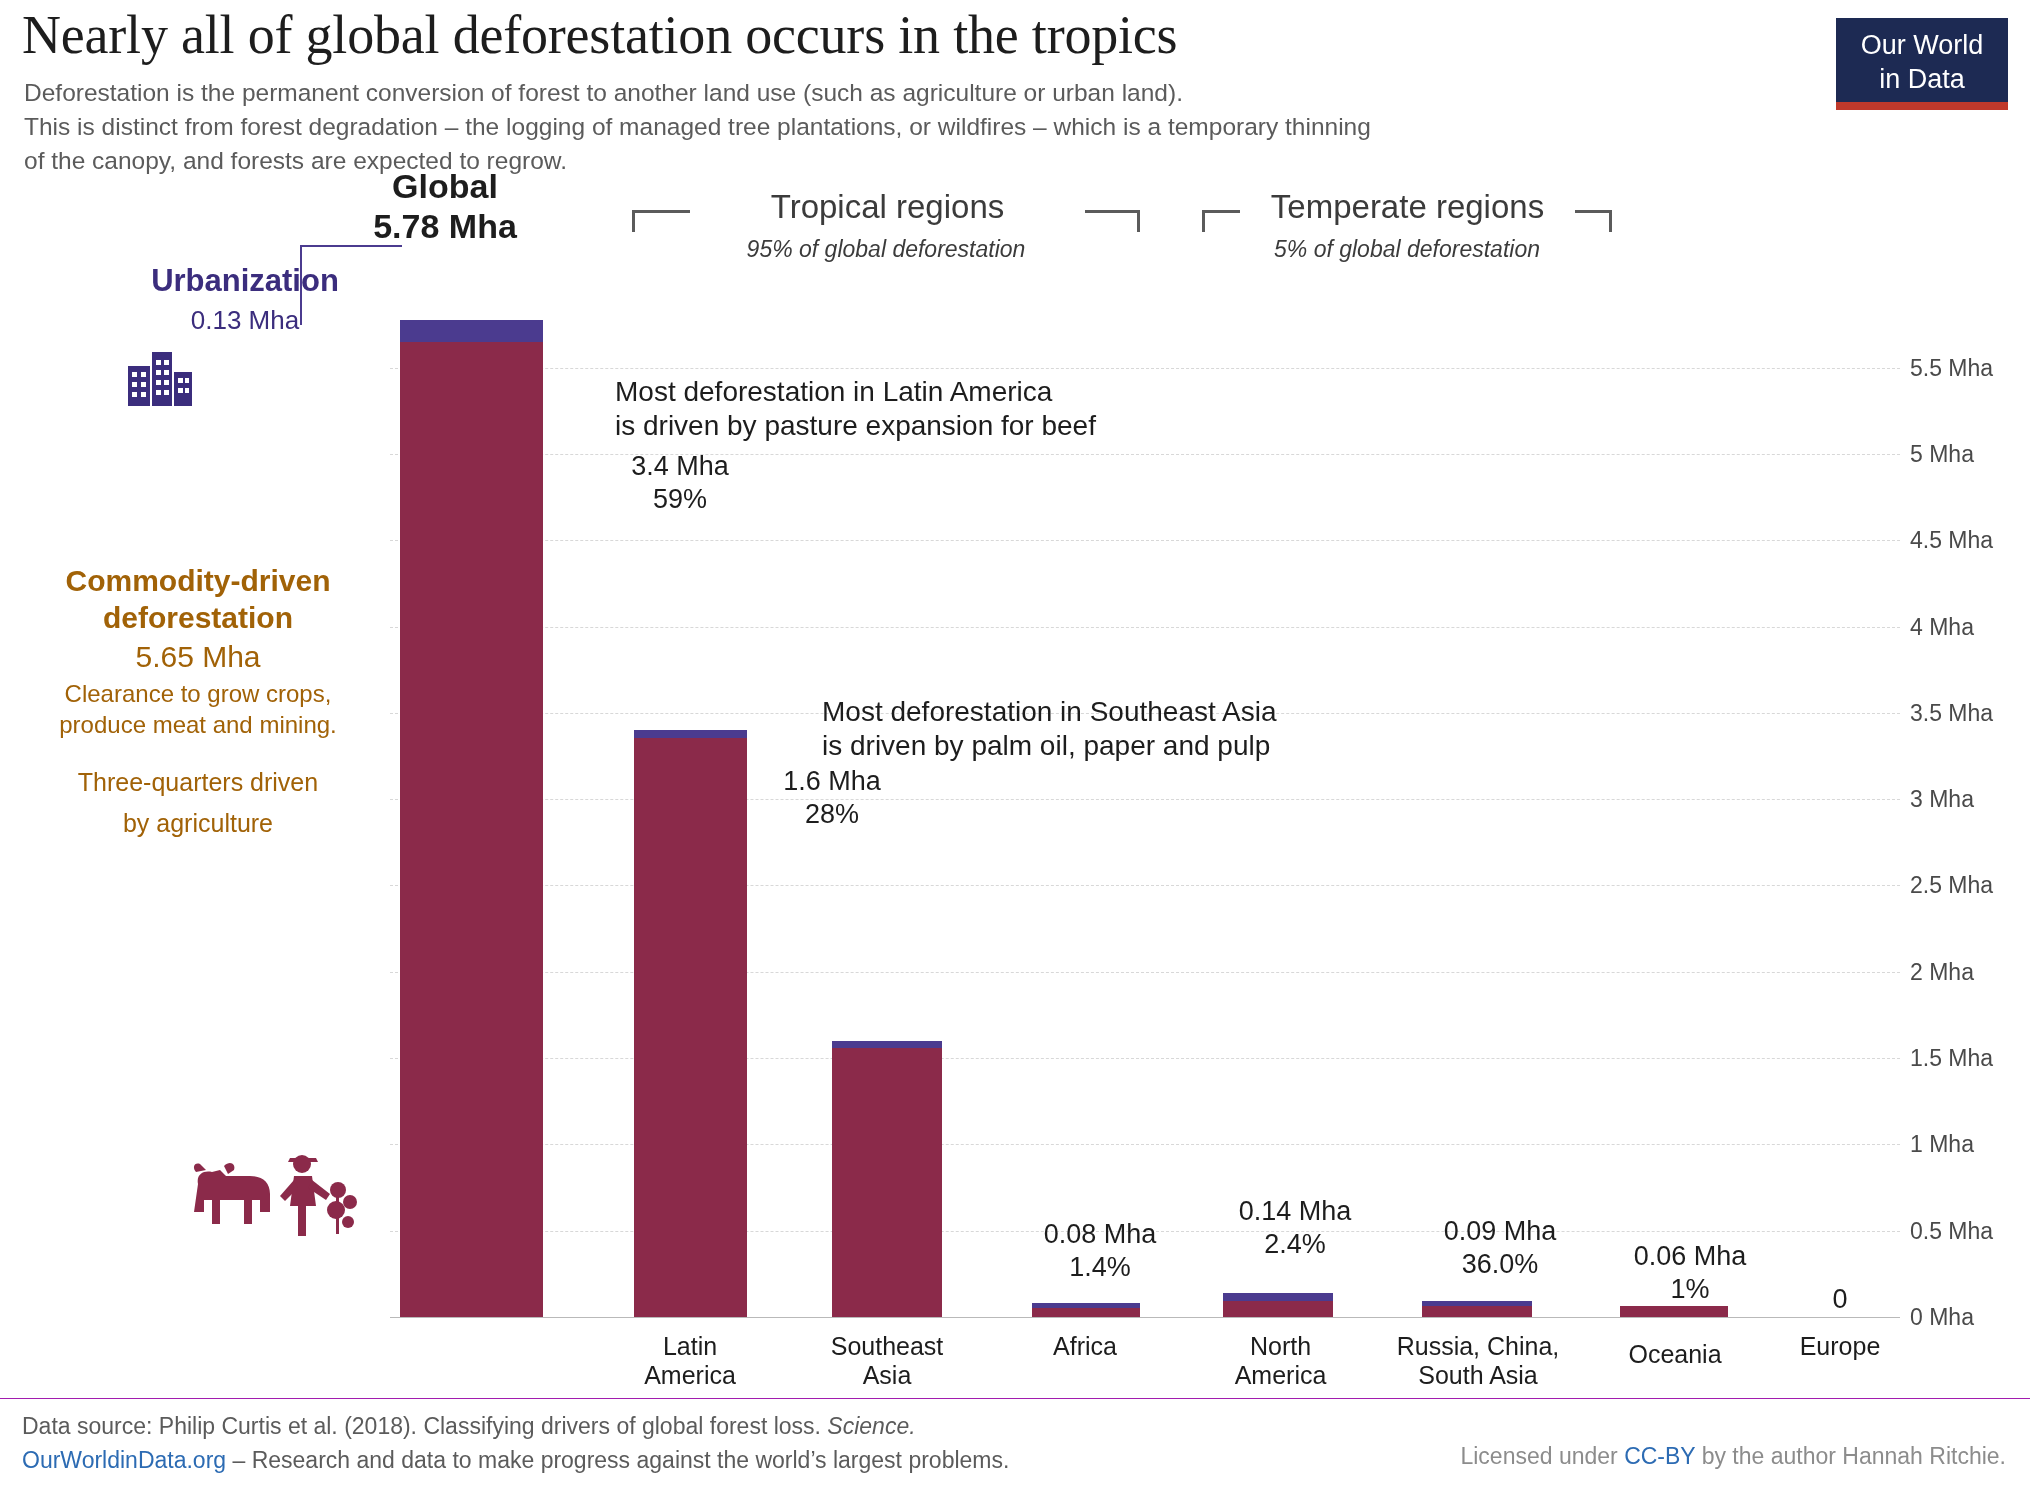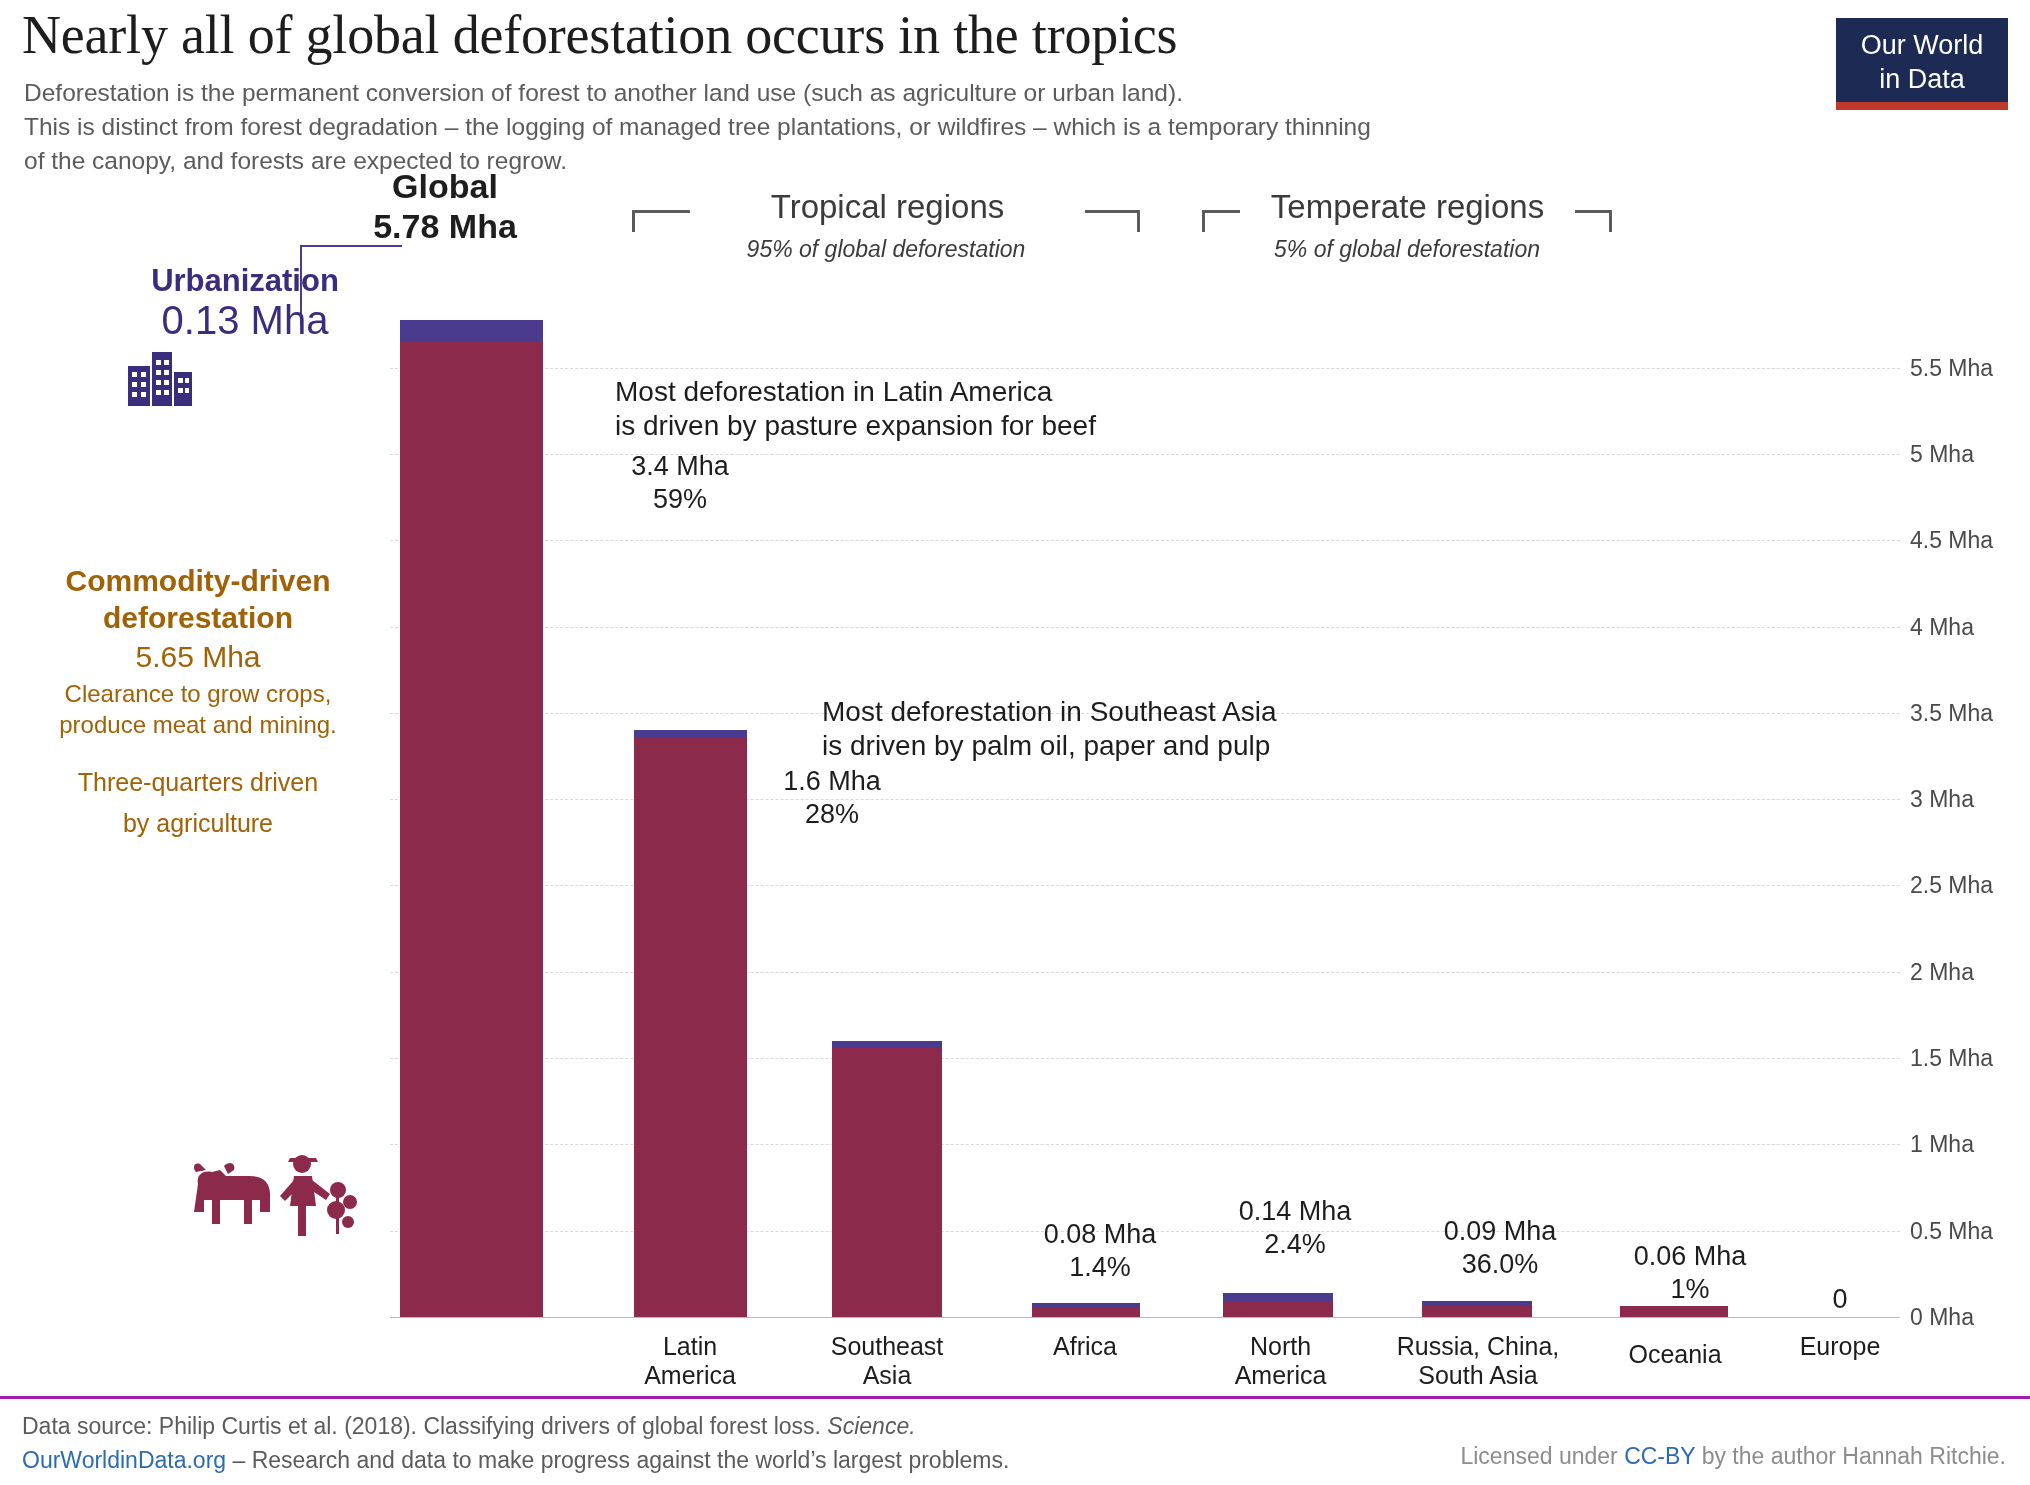--- a/index.html
+++ b/index.html
@@ -179,21 +179,21 @@
     width: 270px;
     text-align: center;
     color: #3b2d7d;
   }
   .urban-block .t1 {
     font-size: 31px;
     font-weight: bold;
     line-height: 38px;
   }
   .urban-block .t2 {
-    font-size: 40px;
+    font-size: 26px;
     line-height: 40px;
   }
   .urban-leader {
     position: absolute;
     border-left: 2px solid #4b3b8f;
     border-top: 2px solid #4b3b8f;
   }
 
   .commodity-block {
     position: absolute;
@@ -233,21 +233,21 @@
     top: 1000px;
   }
 
   
   .footer {
     position: absolute;
     left: 0;
     bottom: 0;
     width: 2030px;
     height: 86px;
-    border-top: 3px solid #a21caf;
+    border-top: 1px solid #a21caf;
   }
   .footer .left {
     position: absolute;
     left: 22px;
     top: 10px;
     font-size: 23px;
     line-height: 34px;
     color: #5b5b5b;
   }
   .footer .right {

